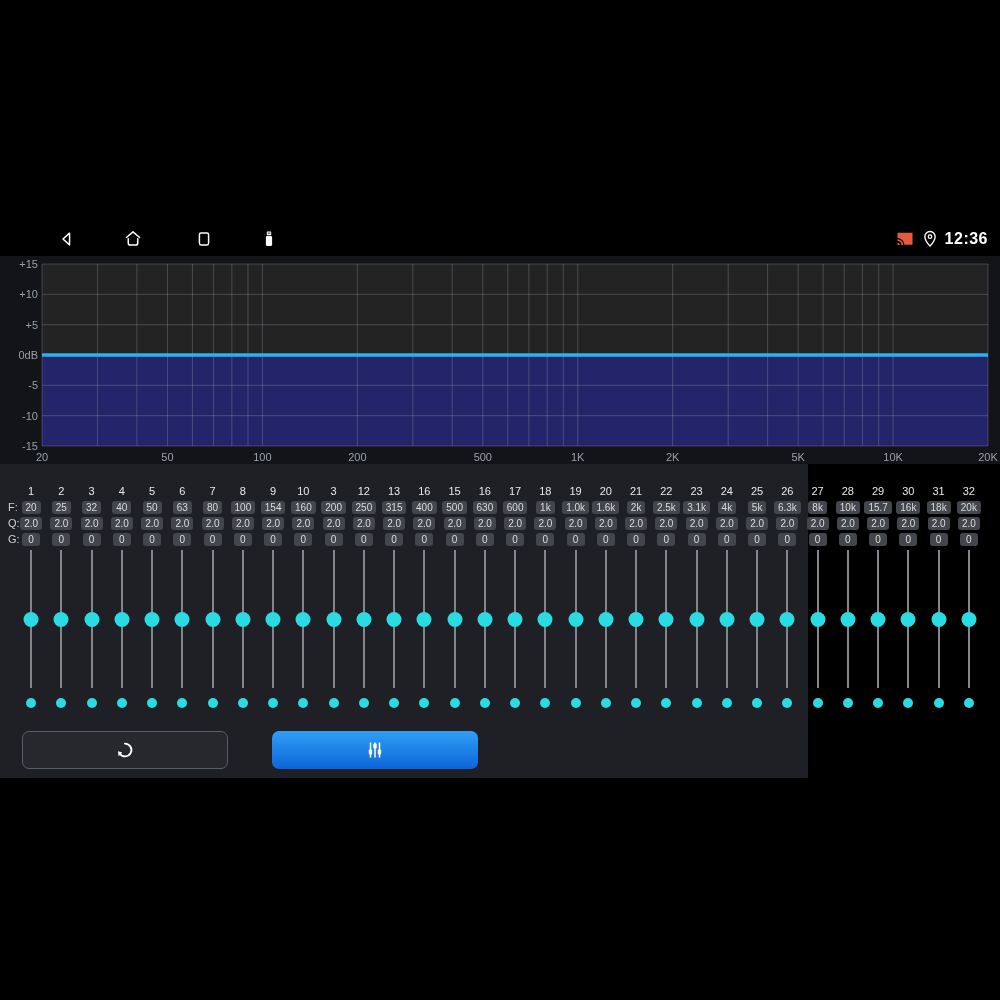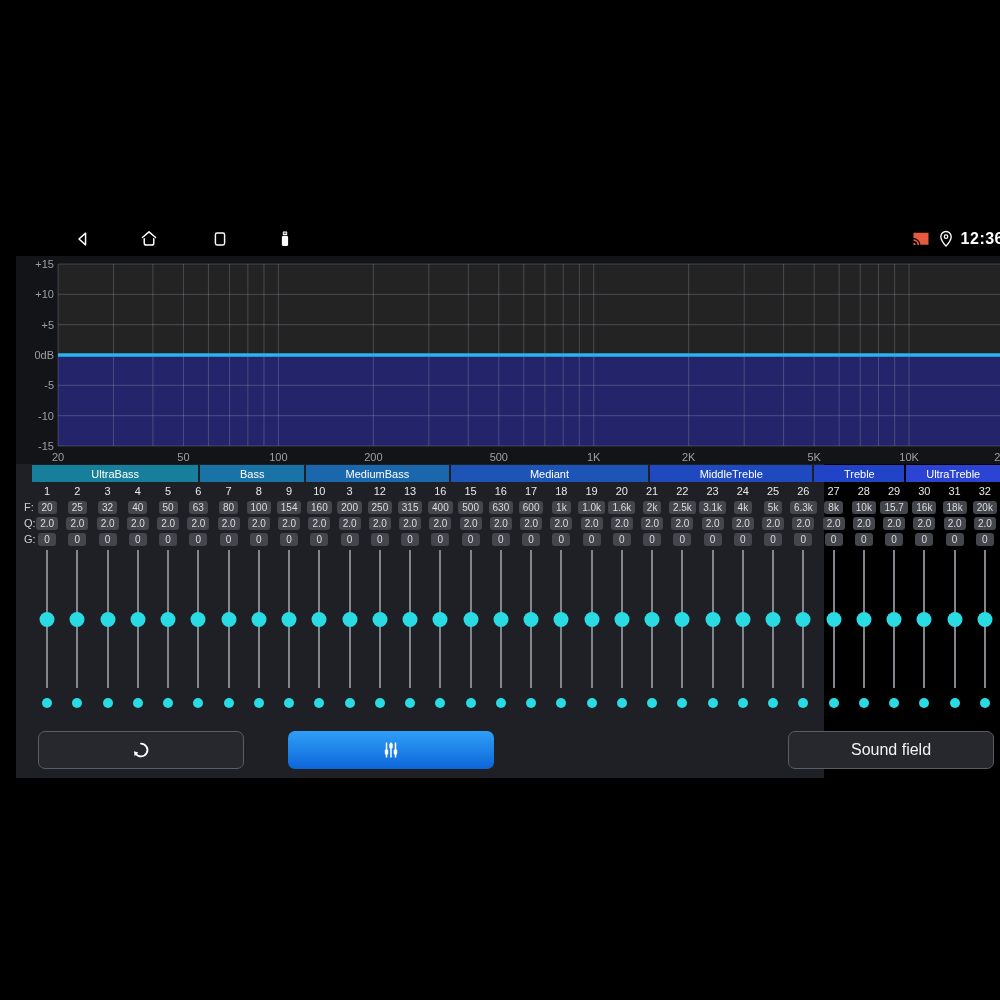--- a/index.html
+++ b/index.html
@@ -1,18 +1,18 @@
 <!DOCTYPE html>
 <html><head>
 <meta charset="utf-8">
 <style>
   html,body{margin:0;padding:0;}
   body{width:1000px;height:1000px;background:#000;position:relative;
        font-family:"Liberation Sans",sans-serif;overflow:hidden;}
-  #screen{position:absolute;top:222px;left:16px;width:808px;height:556px;background:#1e2025;}
+  #screen{position:absolute;top:222px;left:0;width:808px;height:556px;background:#1e2025;}
   
   #status-bar{position:absolute;top:0;left:0;width:1000px;height:34px;background:#000;}
   .nav-icon{position:absolute;top:6px;width:22px;height:22px;}
   .nav-icon svg{width:100%;height:100%;}
   #sb-right{position:absolute;right:12px;top:0;height:34px;display:flex;align-items:center;gap:5px;}
   .sb-icon{width:20px;height:20px;}
   .sb-icon svg{width:100%;height:100%;}
   #clock{color:#fff;font-weight:bold;font-size:16px;letter-spacing:.5px;}
   
   #chart{position:absolute;top:34px;left:0;width:1000px;height:208px;font-family:"Liberation Sans",sans-serif;}
@@ -139,29 +139,20 @@
       <text x="262.40854136729126" y="205" text-anchor="middle" fill="#9aa0a6" font-size="11">100</text>
       <text x="357.3333333333333" y="205" text-anchor="middle" fill="#9aa0a6" font-size="11">200</text>
       <text x="482.8170827345825" y="205" text-anchor="middle" fill="#9aa0a6" font-size="11">500</text>
       <text x="577.7418747006246" y="205" text-anchor="middle" fill="#9aa0a6" font-size="11">1K</text>
       <text x="672.6666666666666" y="205" text-anchor="middle" fill="#9aa0a6" font-size="11">2K</text>
       <text x="798.1504160679159" y="205" text-anchor="middle" fill="#9aa0a6" font-size="11">5K</text>
       <text x="893.0752080339579" y="205" text-anchor="middle" fill="#9aa0a6" font-size="11">10K</text>
       <text x="988" y="205" text-anchor="middle" fill="#9aa0a6" font-size="11">20K</text>
     </svg>
 
-  <div id="band-bar">
-      <div class="band-seg" style="flex-grow: 6; background: rgb(23, 127, 155);">UltraBass</div>
-      <div class="band-seg" style="flex-grow: 4; background: rgb(25, 115, 166);">Bass</div>
-      <div class="band-seg" style="flex-grow: 4; background: rgb(27, 103, 174);">MediumBass</div>
-      <div class="band-seg" style="flex-grow: 8; background: rgb(29, 85, 182);">Mediant</div>
-      <div class="band-seg" style="flex-grow: 5; background: rgb(31, 73, 191);">MiddleTreble</div>
-      <div class="band-seg" style="flex-grow: 3; background: rgb(33, 67, 199);">Treble</div>
-      <div class="band-seg" style="flex-grow: 2; background: rgb(44, 68, 212);">UltraTreble</div>
-    </div>
 
   <div id="channel-row" class="grid32">
       <div class="ch-num">1</div>
       <div class="ch-num">2</div>
       <div class="ch-num">3</div>
       <div class="ch-num">4</div>
       <div class="ch-num">5</div>
       <div class="ch-num">6</div>
       <div class="ch-num">7</div>
       <div class="ch-num">8</div>
@@ -662,15 +653,14 @@
   <button class="btn active" style="left:272px">
     <svg viewBox="0 0 24 24">
       <line x1="7.5" y1="4.5" x2="7.5" y2="19.5" stroke="#fff" stroke-width="1.5"></line>
       <line x1="12" y1="4.5" x2="12" y2="19.5" stroke="#fff" stroke-width="1.5"></line>
       <line x1="16.5" y1="4.5" x2="16.5" y2="19.5" stroke="#fff" stroke-width="1.5"></line>
       <rect x="5.8" y="11.4" width="3.4" height="5" rx="1" fill="#fff"></rect>
       <rect x="10.3" y="5.6" width="3.4" height="5" rx="1" fill="#fff"></rect>
       <rect x="14.8" y="11.4" width="3.4" height="5" rx="1" fill="#fff"></rect>
     </svg>
   </button>
-  <button class="btn" style="left:772px">Sound field</button>
 
 </div>
 
 </body></html>

